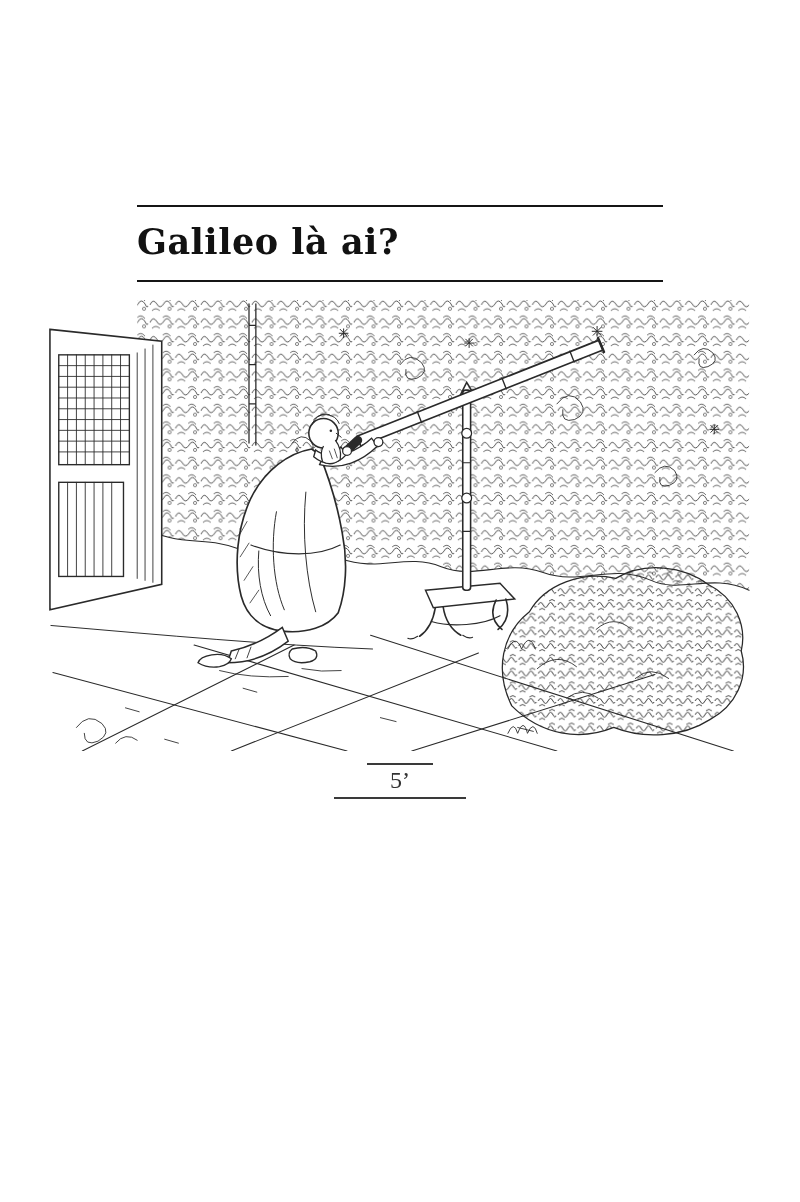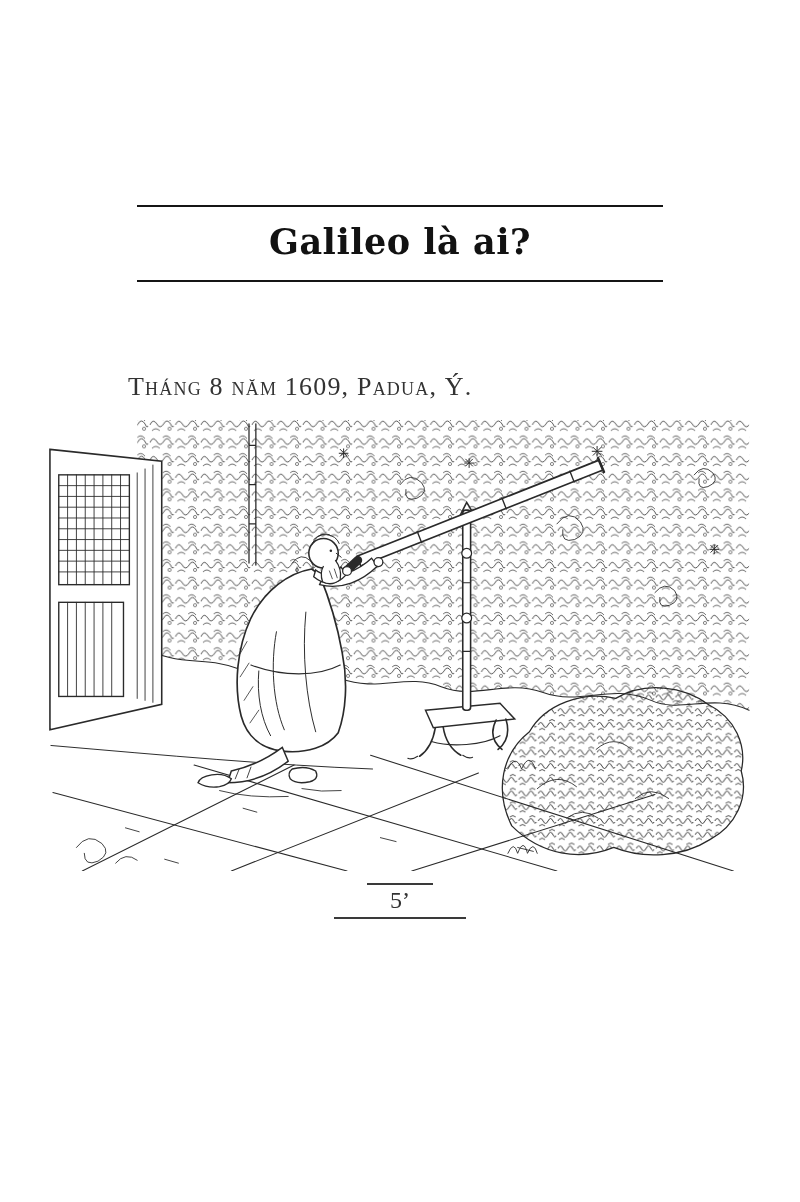--- a/index.html
+++ b/index.html
@@ -14,21 +14,21 @@
     position: relative;
     width: 800px;
     height: 1202px;
     background: #ffffff;
   }
   .chapter-header {
     width: 526px;
     margin: 205px auto 0;
     border-top: 2.5px solid #151515;
     border-bottom: 2.5px solid #151515;
-    text-align: center;
+    text-align: left;
     padding: 14px 0 18px;
   }
   .chapter-title {
     font-family: "DejaVu Serif", serif;
     font-size: 35px;
     font-weight: 700;
     letter-spacing: 0.5px;
     color: #121212;
   }
   .dateline {
@@ -62,21 +62,20 @@
 </style>
 </head>
 <body>
 
 <div class="page">
 
   <div class="chapter-header">
     <div class="chapter-title">Galileo là ai?</div>
   </div>
 
-  <div class="dateline">Tháng 8 năm 1609, Padua, Ý.</div>
 
 
   <svg class="illus" width="706" height="455" viewBox="0 0 720 464" aria-hidden="true">
     <defs>
       <pattern id="foliage" width="26" height="18" patternUnits="userSpaceOnUse">
         <path d="M1 9 q3 -7 7 -1 q3 6 7 0 q3 -6 7 0 q2 5 3 2" fill="none" stroke="#2a2a2a" stroke-width="0.8"></path>
         <path d="M3 15 q4 -4 8 0 M14 4 q4 -4 8 1" fill="none" stroke="#2a2a2a" stroke-width="0.7"></path>
         <circle cx="21" cy="13" r="1.6" fill="none" stroke="#2a2a2a" stroke-width="0.6"></circle>
       </pattern>
       <pattern id="bushfill" width="20" height="14" patternUnits="userSpaceOnUse">

